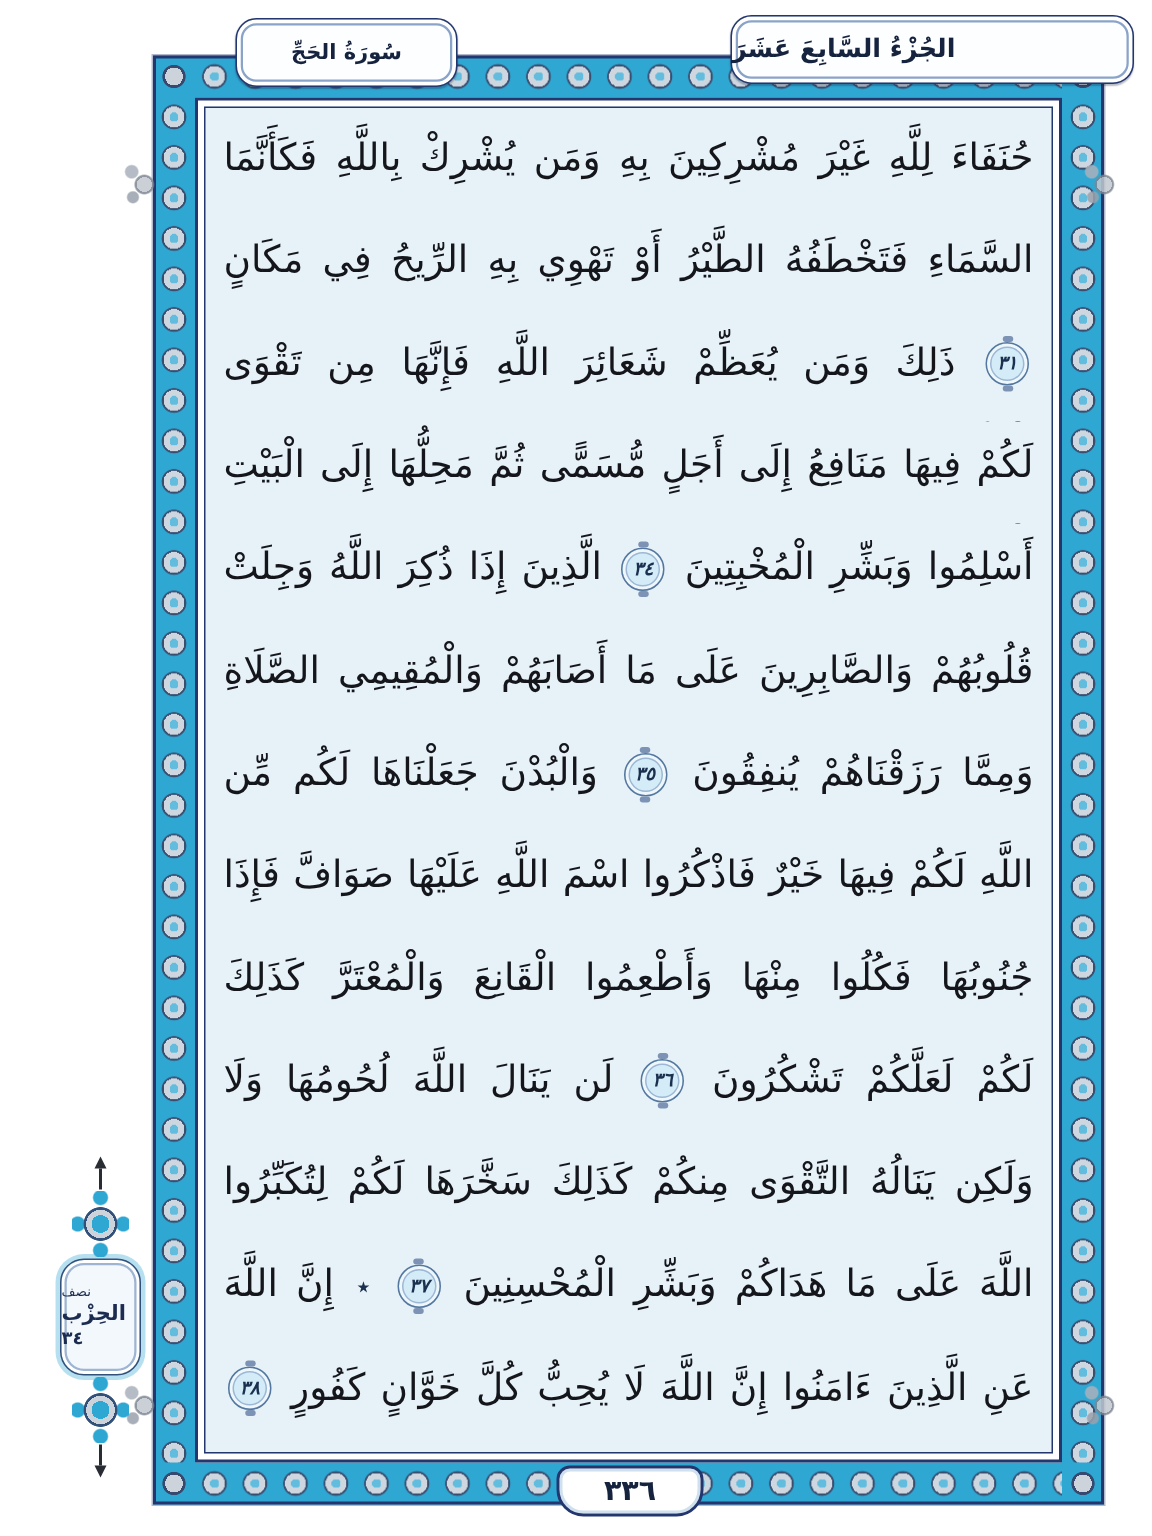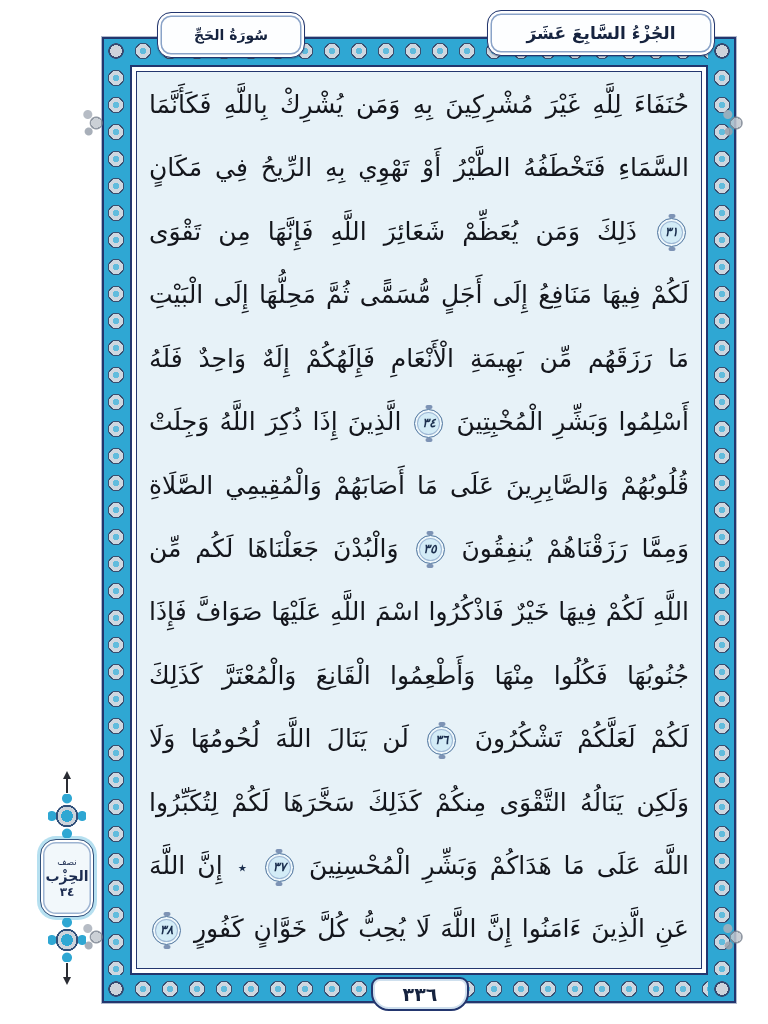--- a/index.html
+++ b/index.html
@@ -77,21 +77,21 @@
   }
   
   .cartouche{
     position:absolute;background:#fdfeff;border:1.5px solid #23366e;
     border-radius:14px;box-sizing:border-box;
     box-shadow:inset 0 0 0 2.5px #ffffff, inset 0 0 0 4px #8aa3c8, 0 1px 1px rgba(20,30,60,.3);
     display:flex;align-items:center;justify-content:center;
     font-weight:bold;color:#16233f;direction:rtl;
   }
   .cartouche-surah{left:157px;top:12px;width:148px;height:46px;font-size:14px;}
-  .cartouche-juz{left:487px;top:10px;width:228px;height:46px;font-size:17px;}
+  .cartouche-juz{left:487px;top:10px;width:269px;height:46px;font-size:17px;justify-content:flex-end;}
   
   .page-pill{
     position:absolute;left:371px;top:977px;width:98px;height:34px;
     background:#ffffff;border:2px solid #23366e;box-sizing:border-box;
     border-radius:9px 9px 18px 18px;
     box-shadow:inset 0 0 0 2px #cfe0ee;
     display:flex;align-items:center;justify-content:center;
     font-weight:bold;font-size:19px;color:#16233f;
   }
   
@@ -109,21 +109,21 @@
       radial-gradient(circle at 50% 50%, #2fa7d3 0 6px, #cdd3db 6px 9.5px, #31507a 9.5px 11px, transparent 11.5px),
       radial-gradient(circle at 50% 10%, #2fa7d3 0 4.5px, transparent 5.5px),
       radial-gradient(circle at 10% 50%, #2fa7d3 0 4.5px, transparent 5.5px),
       radial-gradient(circle at 90% 50%, #2fa7d3 0 4.5px, transparent 5.5px),
       radial-gradient(circle at 50% 90%, #2fa7d3 0 4.5px, transparent 5.5px);
   }
   .hm-badge{
     width:54px;height:78px;background:#f2f8fb;box-sizing:border-box;
     border:1.5px solid #31507a;border-radius:16px;
     box-shadow:inset 0 0 0 2px #ffffff, inset 0 0 0 3.5px #9db4d2, 0 0 0 3px rgba(47,167,211,.35);
-    display:flex;flex-direction:column;align-items:center;justify-content:center;
+    display:flex;flex-direction:column;align-items:flex-end;justify-content:center;
     color:#1c2c50;direction:rtl;line-height:1.2;
   }
   .hm-badge .s1{font-size:9px;}
   .hm-badge .s2{font-size:14px;font-weight:bold;}
   .hm-badge .s3{font-size:12px;font-weight:bold;}
 </style>
 </head>
 <body>
 
 <div class="frame">
@@ -135,21 +135,20 @@
   <div class="corner tr"></div>
   <div class="corner bl"></div>
   <div class="corner br"></div>
 
   <div class="gap">
     <div class="panel">
         <div class="mushaf-line"><span class="t">حُنَفَاءَ لِلَّهِ غَيْرَ مُشْرِكِينَ بِهِ وَمَن يُشْرِكْ بِاللَّهِ فَكَأَنَّمَا خَرَّ مِنَ</span> </div>
         <div class="mushaf-line"><span class="t">السَّمَاءِ فَتَخْطَفُهُ الطَّيْرُ أَوْ تَهْوِي بِهِ الرِّيحُ فِي مَكَانٍ سَحِيقٍ</span> </div>
         <div class="mushaf-line"><span class="aya">٣١</span> <span class="t">ذَلِكَ وَمَن يُعَظِّمْ شَعَائِرَ اللَّهِ فَإِنَّهَا مِن تَقْوَى الْقُلُوبِ</span>  </div>
         <div class="mushaf-line"><span class="t">لَكُمْ فِيهَا مَنَافِعُ إِلَى أَجَلٍ مُّسَمًّى ثُمَّ مَحِلُّهَا إِلَى الْبَيْتِ الْعَتِيقِ</span> </div>
-        <div class="mushaf-line"><span class="t">مَا رَزَقَهُم مِّن بَهِيمَةِ الْأَنْعَامِ فَإِلَهُكُمْ إِلَهٌ وَاحِدٌ فَلَهُ</span> </div>
         <div class="mushaf-line"><span class="t">أَسْلِمُوا وَبَشِّرِ الْمُخْبِتِينَ</span> <span class="aya">٣٤</span> <span class="t">الَّذِينَ إِذَا ذُكِرَ اللَّهُ وَجِلَتْ</span> </div>
         <div class="mushaf-line"><span class="t">قُلُوبُهُمْ وَالصَّابِرِينَ عَلَى مَا أَصَابَهُمْ وَالْمُقِيمِي الصَّلَاةِ</span> </div>
         <div class="mushaf-line"><span class="t">وَمِمَّا رَزَقْنَاهُمْ يُنفِقُونَ</span> <span class="aya">٣٥</span> <span class="t">وَالْبُدْنَ جَعَلْنَاهَا لَكُم مِّن شَعَائِرِ</span> </div>
         <div class="mushaf-line"><span class="t">اللَّهِ لَكُمْ فِيهَا خَيْرٌ فَاذْكُرُوا اسْمَ اللَّهِ عَلَيْهَا صَوَافَّ فَإِذَا وَجَبَتْ</span> </div>
         <div class="mushaf-line"><span class="t">جُنُوبُهَا فَكُلُوا مِنْهَا وَأَطْعِمُوا الْقَانِعَ وَالْمُعْتَرَّ كَذَلِكَ سَخَّرْنَاهَا</span> </div>
         <div class="mushaf-line"><span class="t">لَكُمْ لَعَلَّكُمْ تَشْكُرُونَ</span> <span class="aya">٣٦</span> <span class="t">لَن يَنَالَ اللَّهَ لُحُومُهَا وَلَا دِمَاؤُهَا</span> </div>
         <div class="mushaf-line"><span class="t">وَلَكِن يَنَالُهُ التَّقْوَى مِنكُمْ كَذَلِكَ سَخَّرَهَا لَكُمْ لِتُكَبِّرُوا</span> </div>
         <div class="mushaf-line"><span class="t">اللَّهَ عَلَى مَا هَدَاكُمْ وَبَشِّرِ الْمُحْسِنِينَ</span> <span class="aya">٣٧</span> <span class="hizbstar">٭</span> <span class="t">إِنَّ اللَّهَ يُدَافِعُ</span> </div>
         <div class="mushaf-line"><span class="t">عَنِ الَّذِينَ ءَامَنُوا إِنَّ اللَّهَ لَا يُحِبُّ كُلَّ خَوَّانٍ كَفُورٍ</span> <span class="aya">٣٨</span> </div>
       </div>

